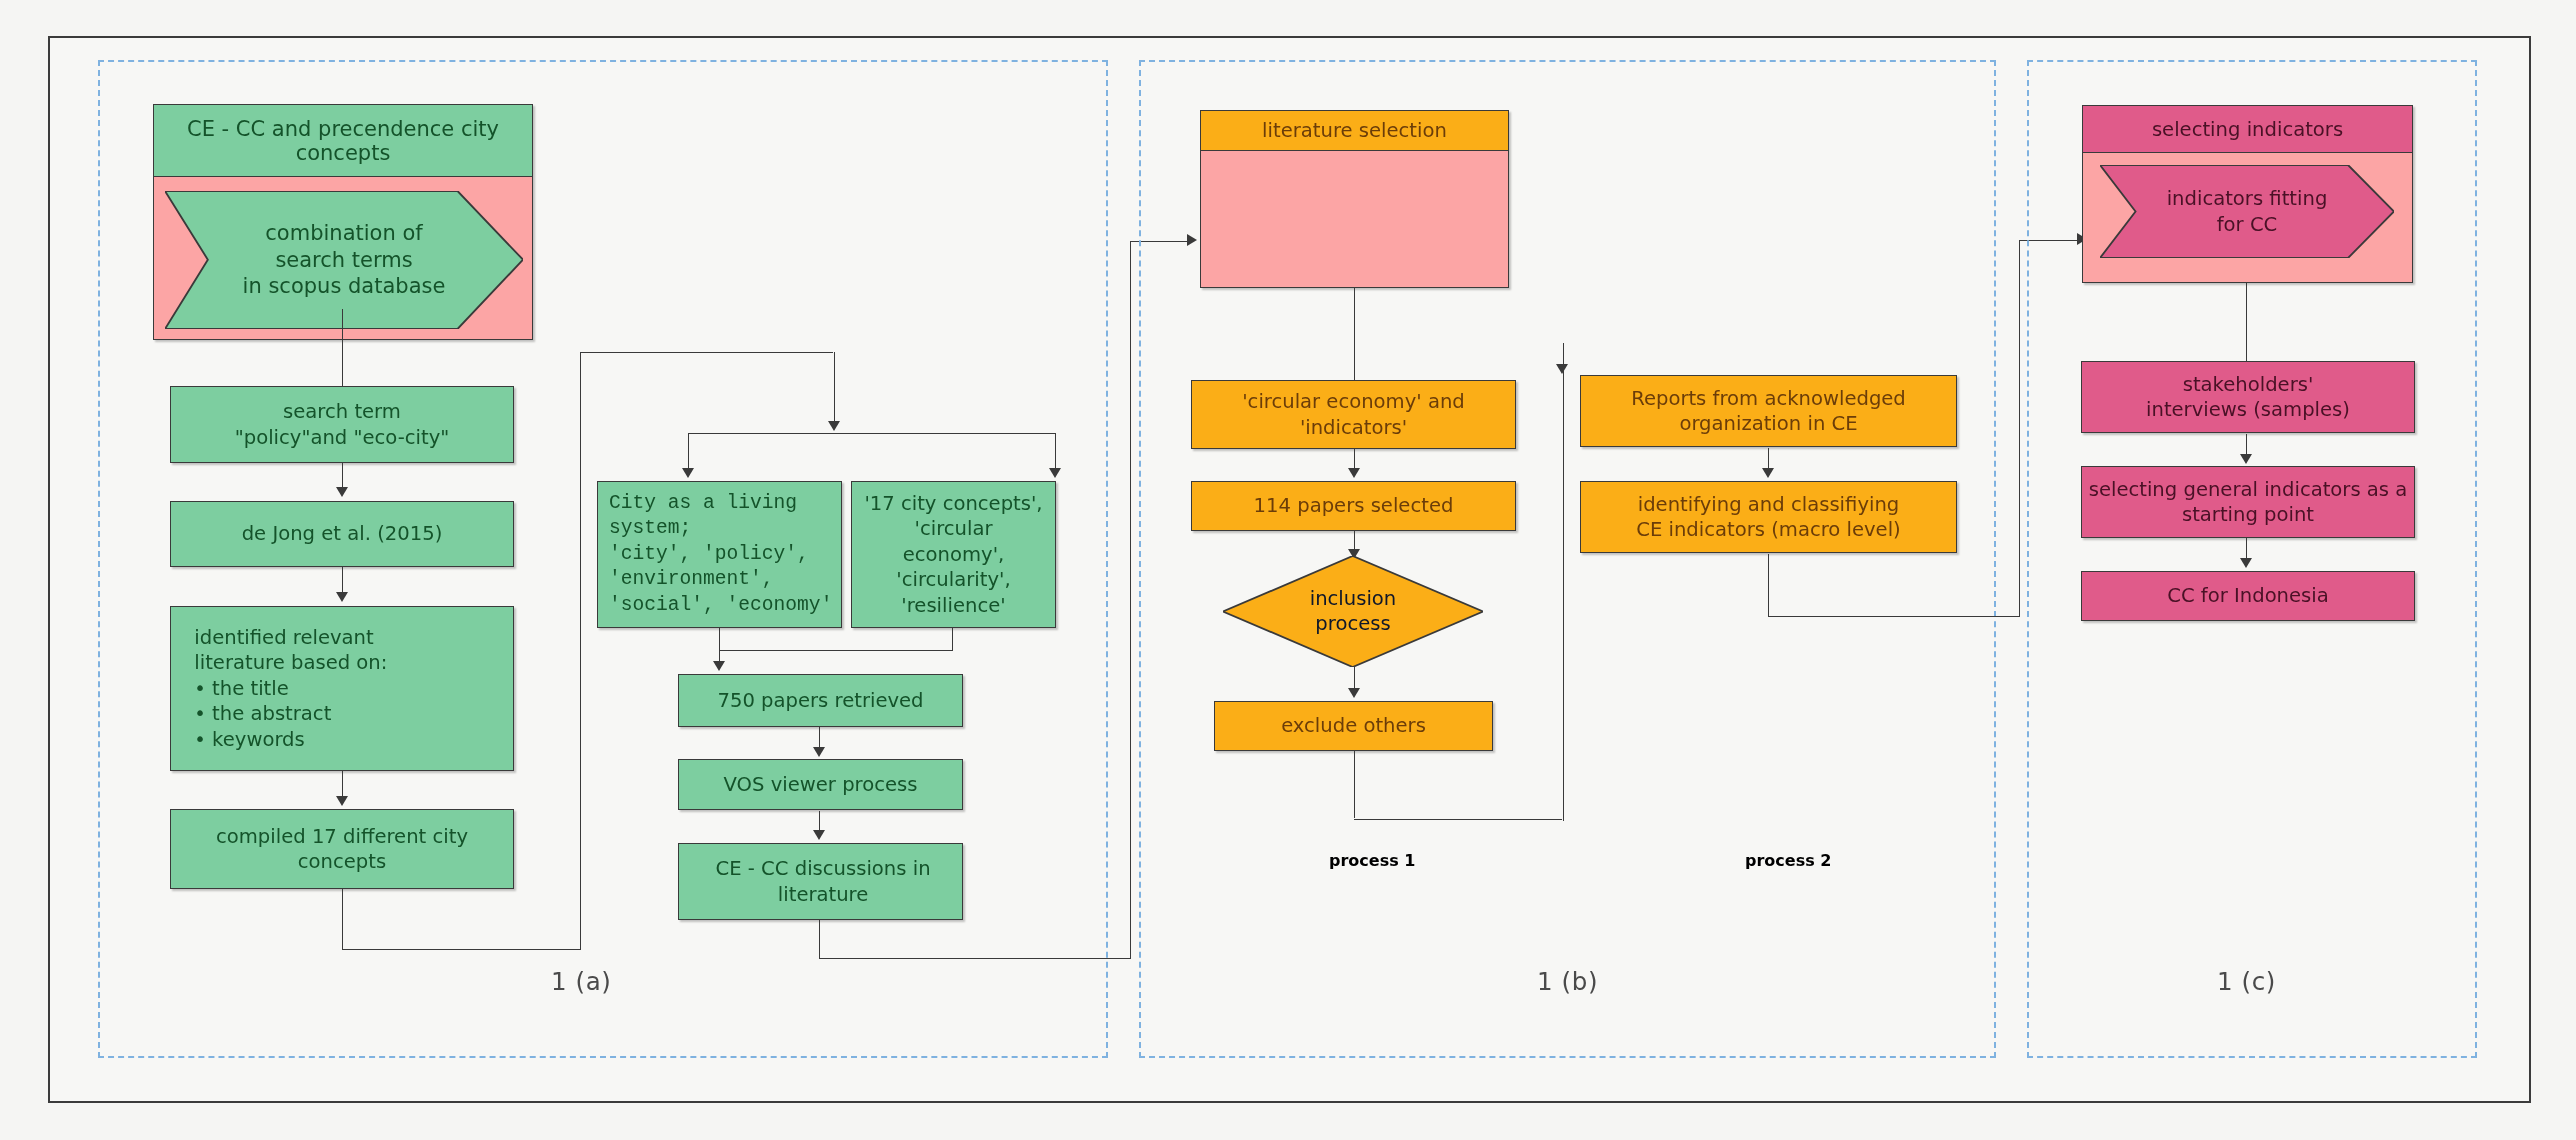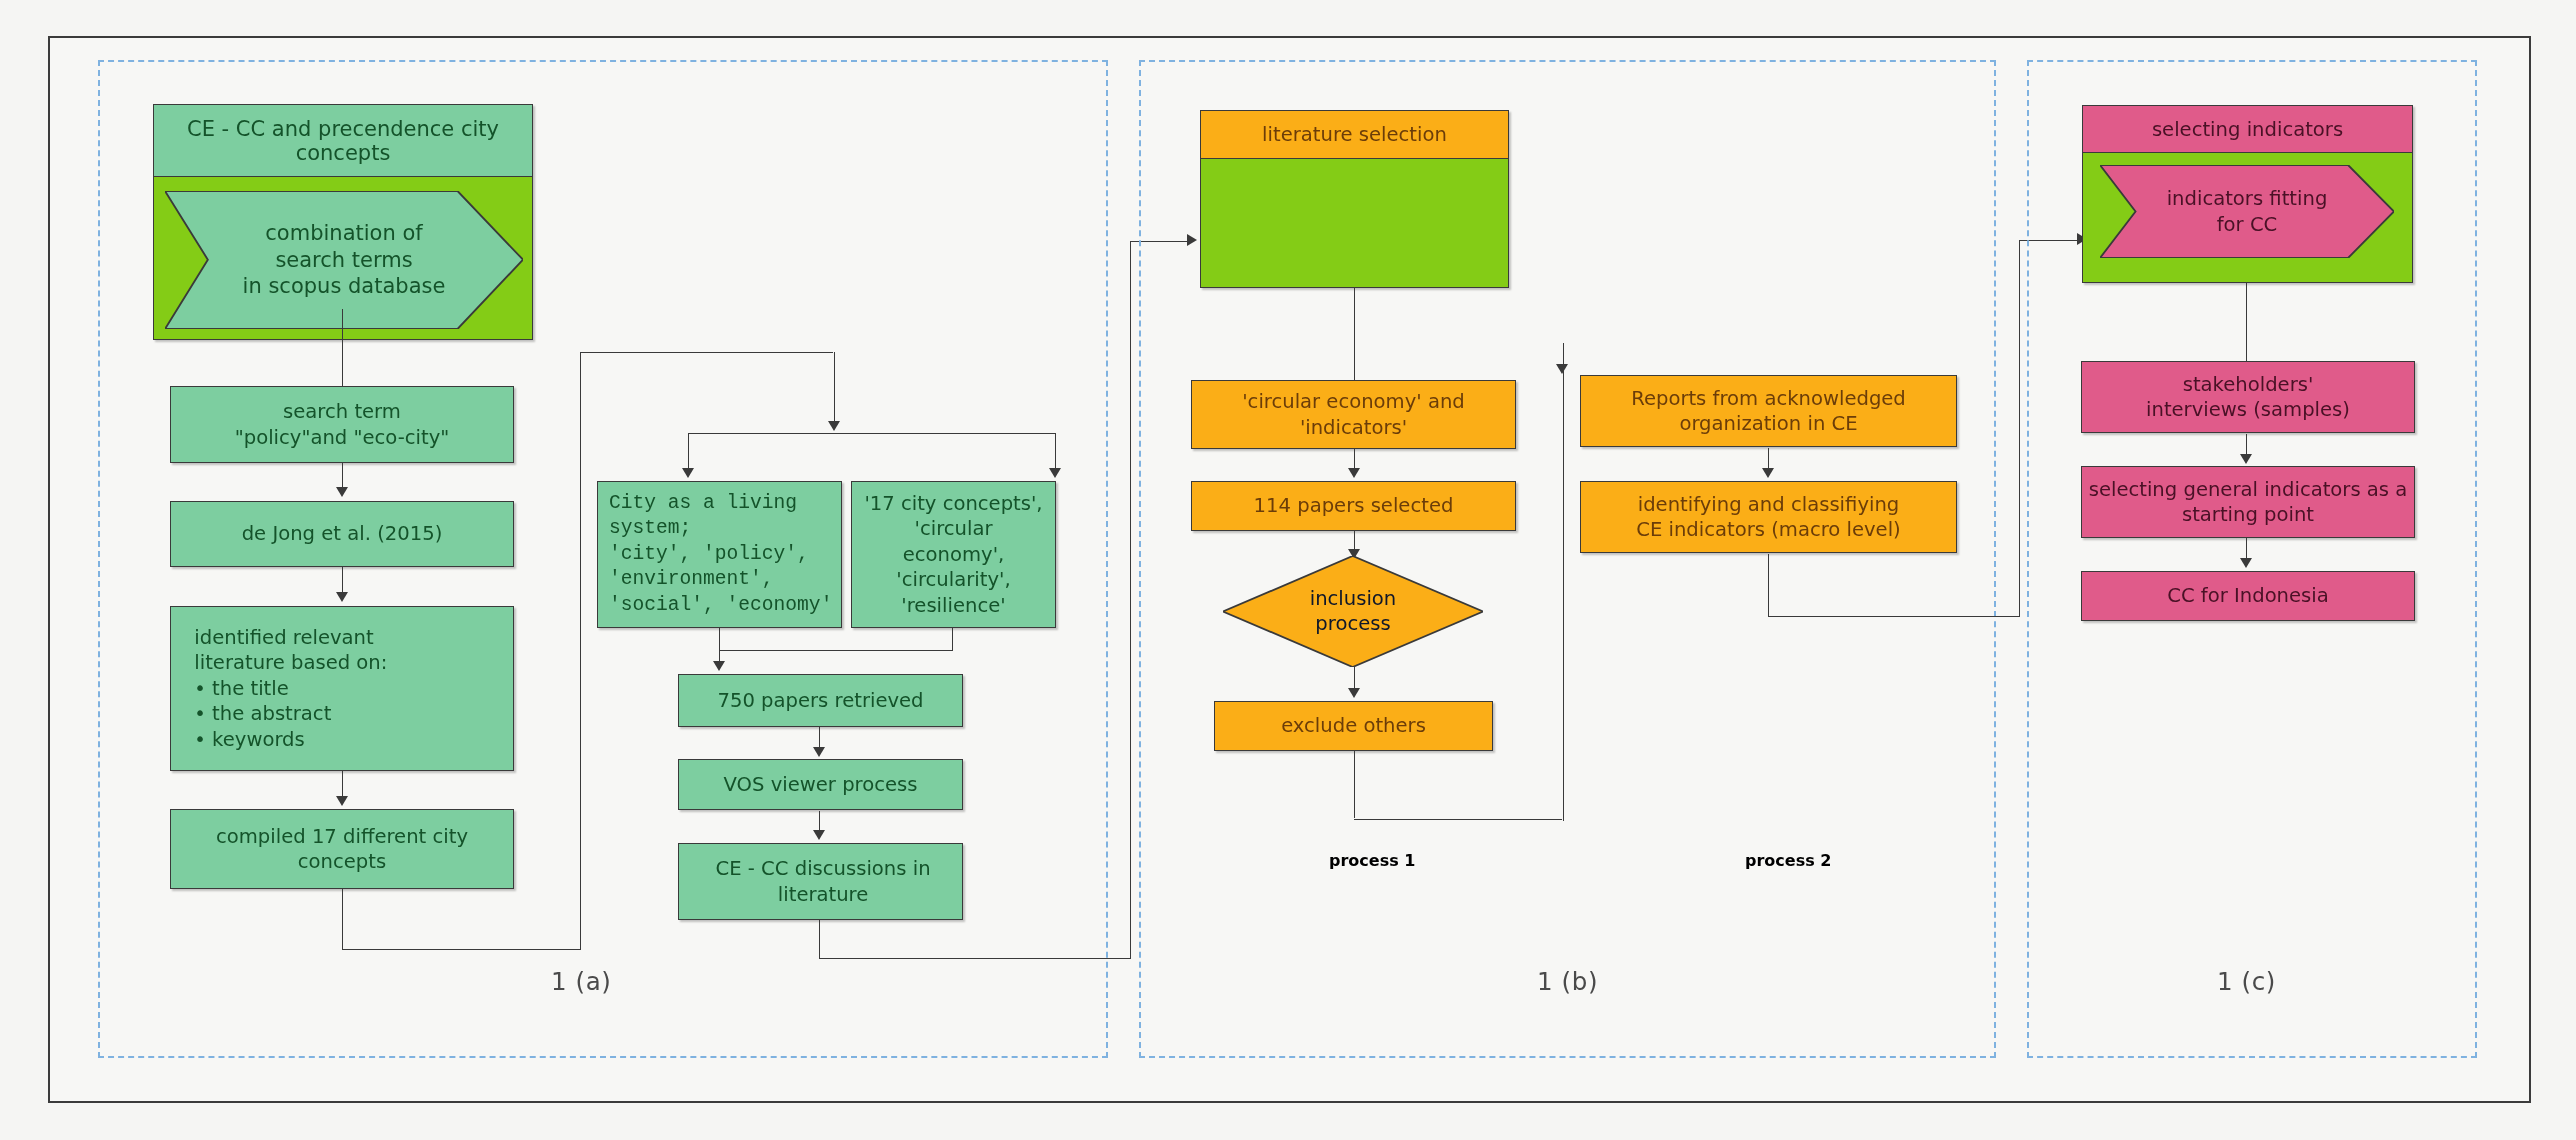--- a/index.html
+++ b/index.html
@@ -48,21 +48,21 @@
   .node .txt{width:100%;}
   .green{background:#7dcea0;color:#14532a;}
   .orange{background:#fbae17;color:#6b3d09;}
   .pink{background:#e05b8a;color:#4a1126;}
 
   .ln-left{text-align:left;}
 
   
   .group{
     position:absolute;box-sizing:border-box;
-    border:1.8px solid #3a3a3a;background:#84cc16;
+    border:1.8px solid #3a3a3a;background:#fca5a5;
     box-shadow:1.8px 1.8px 1.8px rgba(0,0,0,0.22);
   }
   .group-header{
     position:absolute;left:0;top:0;right:0;
     border-bottom:1.8px solid #3a3a3a;
     display:flex;align-items:center;justify-content:center;
     text-align:center;box-sizing:border-box;
   }
 
   
@@ -202,21 +202,21 @@
   <div class="hline" style="left:1130px;top:241px;width:61px;"></div>
   <div class="arrowhead ah-right" style="left:1187px;top:234px;"></div>
 
   <div class="panel" style="left:1139px;top:60px;width:857px;height:998px;"></div>
   <div class="panel-label" style="left:1537px;top:967px;">1 (b)</div>
 
   <div class="proc-label" style="left:1329px;top:851px;">process 1</div>
   <div class="proc-label" style="left:1745px;top:851px;">process 2</div>
 
   <div class="group" style="left:1200px;top:110px;width:309px;height:178px;">
-    <div class="group-header orange fs32" style="height:48px;padding:0 4.9px;">
+    <div class="group-header orange fs32" style="height:40px;padding:0 4.9px;">
       <span class="txt">literature selection</span>
     </div>
   </div>
 
   <div class="vline" style="left:1354px;top:288px;height:92px;"></div>
 
   <div class="node orange fs32" style="left:1191px;top:380px;width:325px;height:69px;">
     <span class="txt">'circular economy' and 'indicators'</span>
   </div>
   <div class="vline" style="left:1354px;top:448px;height:23px;"></div>

